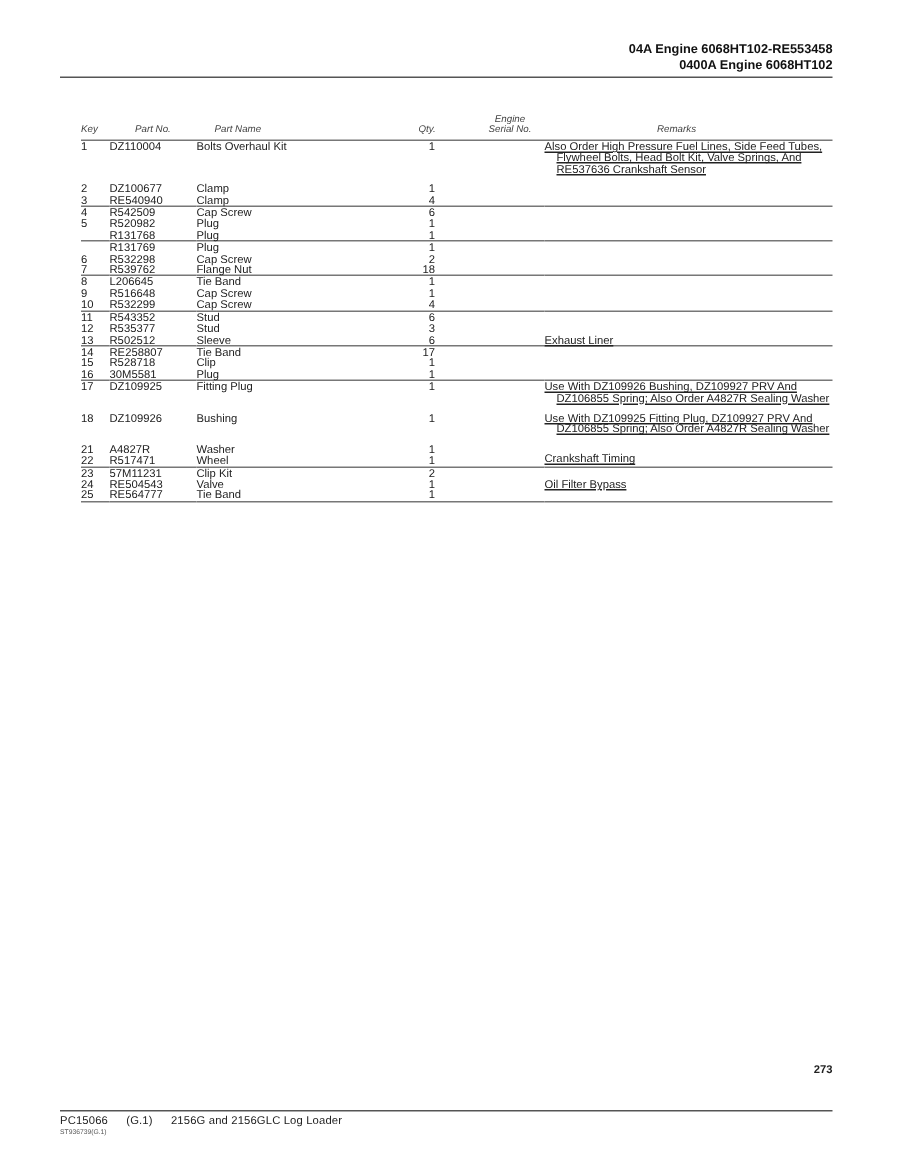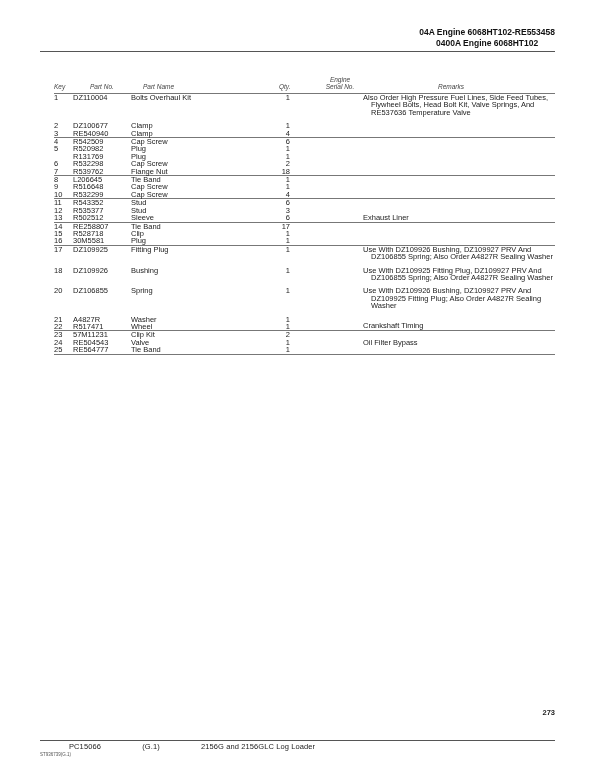--- a/index.html
+++ b/index.html
@@ -1,21 +1,21 @@
 <!DOCTYPE html>
 <html><head>
 <meta charset="utf-8">
 <style>
   html, body { margin: 0; padding: 0; background: #ffffff; }
   body {
     width: 600px; height: 776px; position: relative; overflow: hidden;
     font-family: "Liberation Sans", sans-serif; color: #222;
   }
   .hdr {
-    position: absolute; right: 45px; top: 27px; text-align: center;
+    position: absolute; right: 45px; top: 27px; text-align: right;
     font-size: 8.5px; font-weight: bold; line-height: 11px; color: #111;
   }
   .hdr-rule {
     position: absolute; left: 40px; right: 45px; top: 51px;
     border-top: 1.5px solid #555;
   }
   .colhead {
     position: absolute; top: 72px; left: 40px; right: 45px; height: 20px;
     font-size: 6.5px; font-style: italic; color: #444;
   }
@@ -34,32 +34,32 @@
     position: absolute; left: 54px; top: 94px; width: 501px;
     border-collapse: collapse; font-size: 7.5px; line-height: 7.4px;
   }
   table.parts td { padding: 0; vertical-align: top; white-space: nowrap; }
   td.k { width: 19px; }
   td.p { width: 58px; }
   td.n { width: 123px; }
   td.q { width: 36px; text-align: right; padding-right: 0; }
   td.s { width: 73px; }
   td.r { width: 192px; white-space: normal; line-height: 7.4px; }
-  td.r .rm { display: block; }
+  td.r .rm { display: block; text-decoration: underline; }
   tr.grp-end td { border-bottom: 1px solid #777; }
   tr.tall td { padding-bottom: 6px; }
   .footer-rule {
     position: absolute; left: 40px; right: 45px; top: 740px;
     border-top: 1.5px solid #555;
   }
   .footer {
     position: absolute; left: 40px; top: 742px; font-size: 7.5px; color: #222;
   }
   .footer .doc { letter-spacing: 0.1px; }
-  .footer .doc span { margin-right: 10px; margin-left: 29px; }
+  .footer .doc span { margin-right: 10px; }
   .footer .sub { font-size: 4.5px; color: #555; margin-top: 1px; }
   .pageno {
     position: absolute; right: 45px; top: 708px; font-size: 7.5px; font-weight: bold;
   }
 </style>
 </head>
 <body>
 
 <div class="hdr">
   <div>04A  Engine  6068HT102-RE553458</div>
@@ -85,21 +85,21 @@
 
     <tr class="tall">
       <td class="k">1</td>
       <td class="p">DZ110004</td>
       <td class="n">Bolts Overhaul Kit</td>
       <td class="q">1</td>
       <td class="s"></td>
       <td class="r">
         <span class="rm">Also Order High Pressure Fuel Lines, Side Feed Tubes,</span>
         <span class="rm" style="padding-left:8px">Flywheel Bolts, Head Bolt Kit, Valve Springs, And</span>
-        <span class="rm" style="padding-left:8px">RE537636 Temperature Valve</span>
+        <span class="rm" style="padding-left:8px">RE537636 Crankshaft Sensor</span>
       </td>
     </tr>
     <tr>
       <td class="k">2</td>
       <td class="p">DZ100677</td>
       <td class="n">Clamp</td>
       <td class="q">1</td>
       <td class="s"></td>
       <td class="r"></td>
     </tr>
@@ -121,20 +121,28 @@
       <td class="r"></td>
     </tr>
     <tr>
       <td class="k">5</td>
       <td class="p">R520982</td>
       <td class="n">Plug</td>
       <td class="q">1</td>
       <td class="s"></td>
       <td class="r"></td>
     </tr>
+    <tr class="grp-end">
+      <td class="k"></td>
+      <td class="p">R131768</td>
+      <td class="n">Plug</td>
+      <td class="q">1</td>
+      <td class="s"></td>
+      <td class="r"></td>
+    </tr>
 
     <tr>
       <td class="k"></td>
       <td class="p">R131769</td>
       <td class="n">Plug</td>
       <td class="q">1</td>
       <td class="s"></td>
       <td class="r"></td>
     </tr>
     <tr>
@@ -247,32 +255,20 @@
       <td class="p">DZ109926</td>
       <td class="n">Bushing</td>
       <td class="q">1</td>
       <td class="s"></td>
       <td class="r">
         <span class="rm">Use With DZ109925 Fitting Plug, DZ109927 PRV And</span>
         <span class="rm" style="padding-left:8px">DZ106855 Spring; Also Order A4827R Sealing Washer</span>
       </td>
     </tr>
 
-    <tr class="tall">
-      <td class="k">20</td>
-      <td class="p">DZ106855</td>
-      <td class="n">Spring</td>
-      <td class="q">1</td>
-      <td class="s"></td>
-      <td class="r">
-        <span class="rm">Use With DZ109926 Bushing, DZ109927 PRV And</span>
-        <span class="rm" style="padding-left:8px">DZ109925 Fitting Plug; Also Order A4827R Sealing</span>
-        <span class="rm" style="padding-left:8px">Washer</span>
-      </td>
-    </tr>
     <tr>
       <td class="k">21</td>
       <td class="p">A4827R</td>
       <td class="n">Washer</td>
       <td class="q">1</td>
       <td class="s"></td>
       <td class="r"></td>
     </tr>
     <tr class="grp-end">
       <td class="k">22</td>

